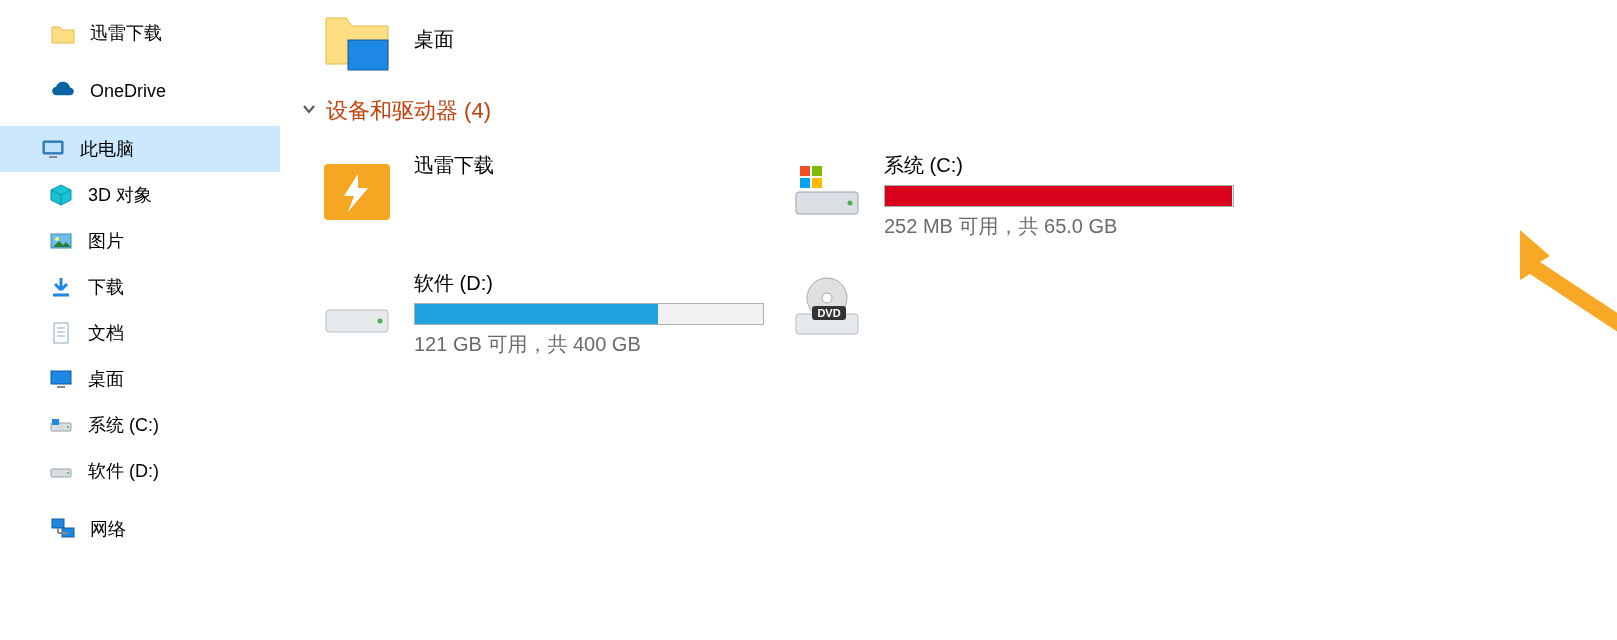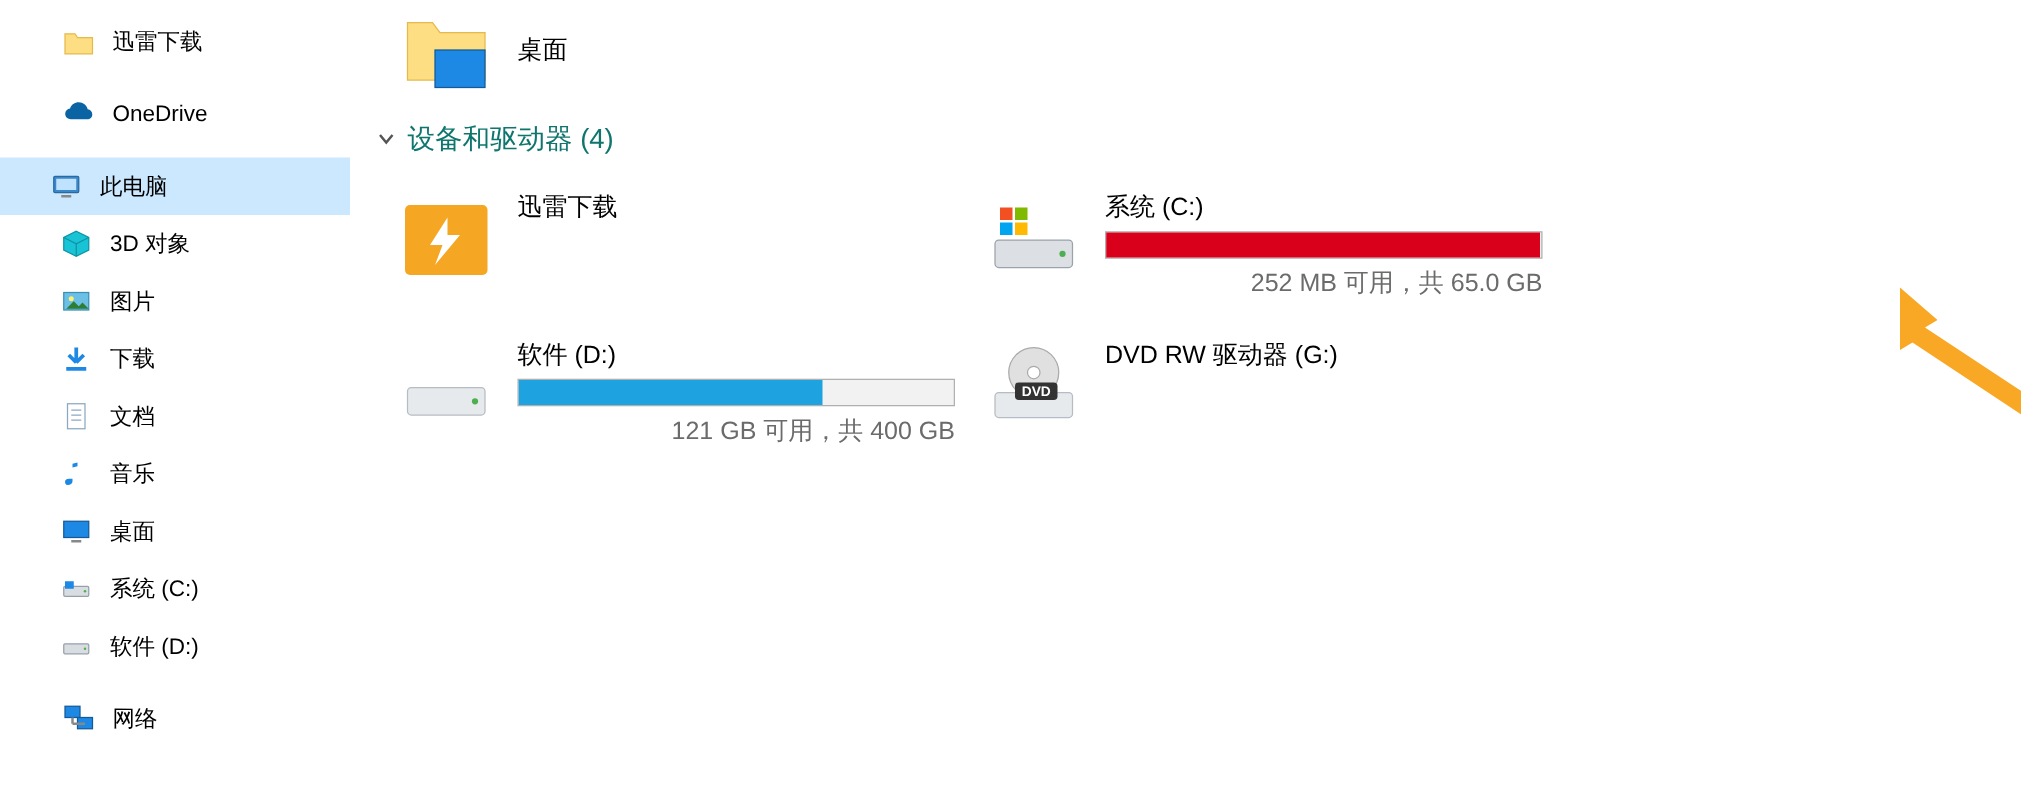--- a/index.html
+++ b/index.html
@@ -49,24 +49,24 @@
     align-items: center;
     margin-top: 0px;
     margin-left: 18px;
   }
   .big-folder-icon {
     width: 78px; height: 78px; margin-right: 18px;
     display:flex; align-items:center; justify-content:center;
   }
   .section-header {
     display: flex;
-    align-items: flex-end;
+    align-items: center;
     margin-top: 18px;
     margin-left: 0px;
-    color: #0f766e;
+    color: #c2410c;
     font-size: 22px;
   }
   .section-header .chev { margin-right: 8px; color:#555; }
   .grid {
     display: grid;
     grid-template-columns: 460px 460px;
     row-gap: 30px;
     column-gap: 10px;
     margin-left: 18px;
     margin-top: 26px;
@@ -79,21 +79,21 @@
     width: 78px; height: 78px; margin-right: 18px;
     display:flex; align-items:center; 
   }
   .item .info { display:flex; flex-direction:column; }
   .item .title { font-size: 20px; color:#000; margin-bottom:6px; }
   .bar {
     width: 350px; height: 22px; border:1px solid #b0b0b0;
     margin-bottom:6px; background:#f2f2f2; position:relative;
   }
   .bar .fill { position:absolute; left:0; top:0; bottom:0; }
-  .subtext { color:#6b6b6b; font-size: 20px; text-align: right; }
+  .subtext { color:#6b6b6b; font-size: 20px; }
   .arrow-annotation {
     position: absolute;
     top: 220px;
     left: 1210px;
     pointer-events: none;
   }
 </style>
 </head>
 <body>
 
@@ -170,28 +170,20 @@
       <svg width="24" height="24">
           <rect x="5" y="2" width="14" height="20" fill="#fff" stroke="#8aa9c1"></rect>
           <line x1="8" y1="7" x2="16" y2="7" stroke="#8aa9c1"></line>
           <line x1="8" y1="11" x2="16" y2="11" stroke="#8aa9c1"></line>
           <line x1="8" y1="15" x2="16" y2="15" stroke="#8aa9c1"></line>
         </svg>
     </span>
     <span>文档</span>
   </div>
 
-  <div class="sidebar-item depth-1">
-    <span class="icon">
-      <svg width="24" height="24">
-          <path d="M9 18 C9 20 7 21 5.5 21 4 21 3 20 3 18.5 3 17 4.5 16 6 16 L9 16 L9 4 L13 3 L13 6 L9 7 Z" fill="#1e88e5"></path>
-        </svg>
-    </span>
-    <span>音乐</span>
-  </div>
 
   <div class="sidebar-item depth-1">
     <span class="icon">
       <svg width="24" height="24">
           <rect x="2" y="4" width="20" height="13" fill="#1e88e5" stroke="#145a96"></rect>
           <rect x="8" y="19" width="8" height="2" fill="#888"></rect>
         </svg>
     </span>
     <span>桌面</span>
   </div>
@@ -308,23 +300,20 @@
     <div class="item">
       <span class="big-icon">
         <svg width="78" height="78" viewBox="0 0 78 78">
           <rect x="8" y="44" width="62" height="20" rx="3" fill="#e7eaed" stroke="#b5bcc3"></rect>
           <circle cx="39" cy="28" r="20" fill="#e0e0e0" stroke="#aaa"></circle>
           <circle cx="39" cy="28" r="5" fill="#fff" stroke="#aaa"></circle>
           <rect x="24" y="36" width="34" height="14" rx="3" fill="#333"></rect>
           <text x="41" y="47" fill="#fff" font-size="11" font-weight="bold" text-anchor="middle" font-family="Arial">DVD</text>
         </svg>
       </span>
-      <div class="info">
-        <span class="title">DVD RW 驱动器 (G:)</span>
-      </div>
     </div>
 
   </div>
 
   <svg class="arrow-annotation" width="340" height="240">
     <defs></defs>
     <polygon points="30,10 60,36 50,42 320,220 300,226 40,54 30,60" fill="#f9a825"></polygon>
   </svg>
 
 </div>

